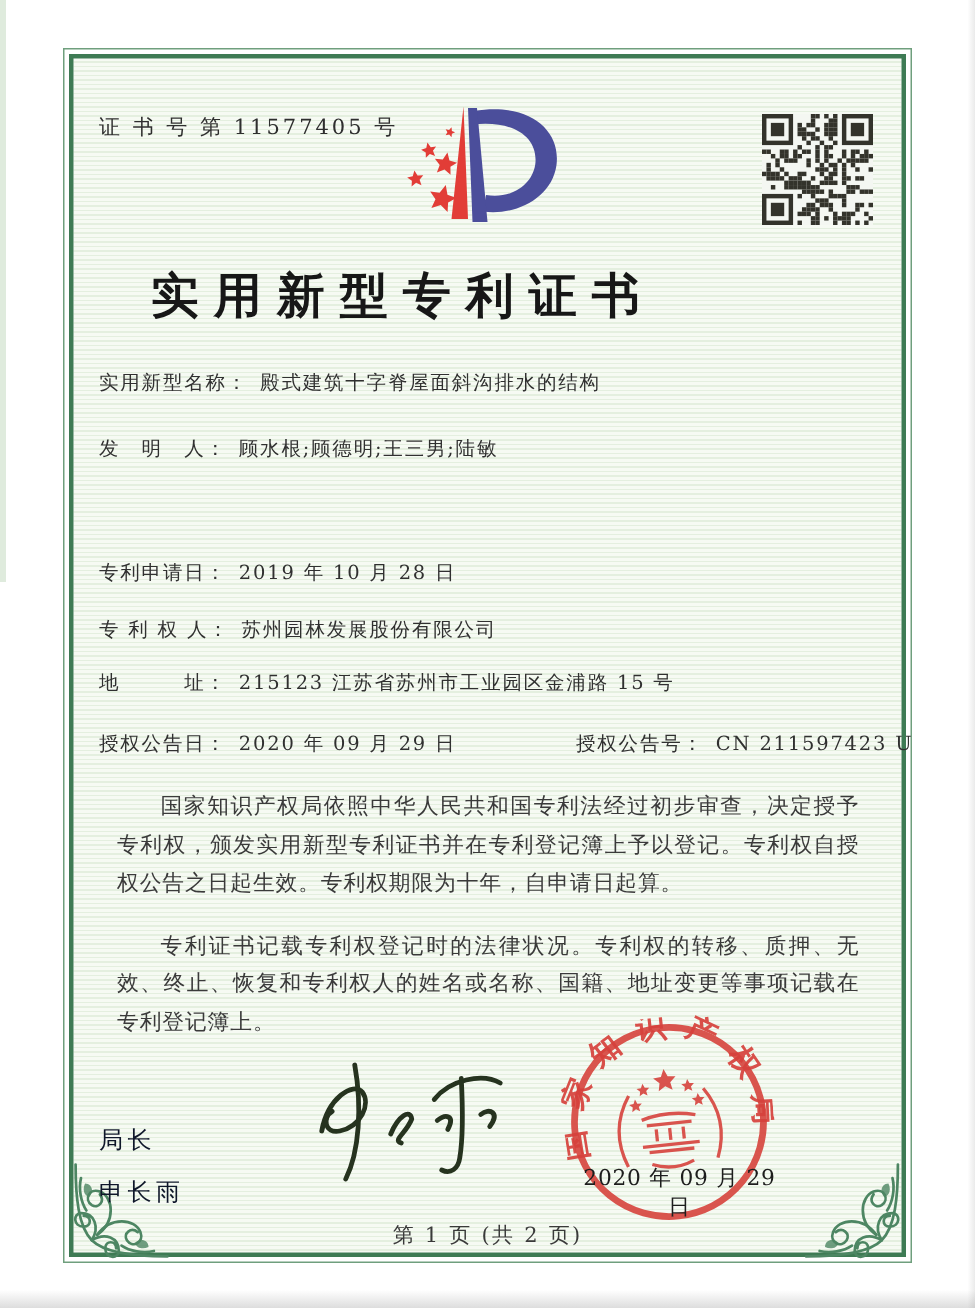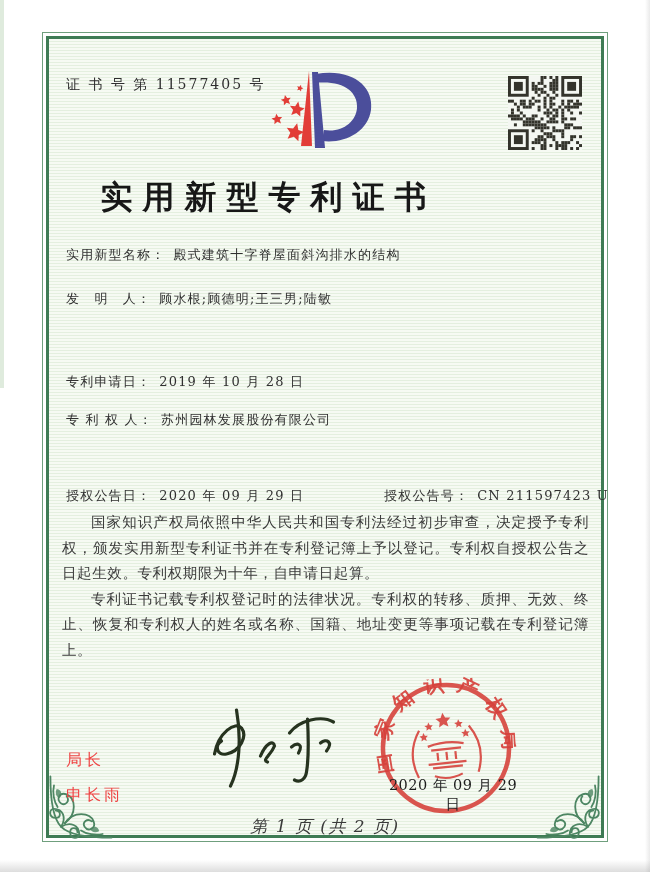--- a/index.html
+++ b/index.html
@@ -37,37 +37,37 @@
     font-size:32px;font-weight:bold;letter-spacing:10px;color:#171717;
   }
 
   .field-row{position:absolute;left:66px;width:520px;font-size:13px;letter-spacing:1.2px;color:#303030;white-space:nowrap;}
   .flabel{display:inline-block;}
   .fvalue{margin-left:8px;}
   .fpair2{position:absolute;left:318px;top:0;}
 
   .paras{position:absolute;left:62px;top:510px;width:527px;}
   .paras p{
-    margin:0;font-size:14.5px;line-height:25.5px;text-indent:2em;
+    margin:16px;font-size:14.5px;line-height:25.5px;text-indent:2em;
     text-align:justify;letter-spacing:0.6px;color:#3a3a3a;
   }
 
-  .officer{position:absolute;left:66px;top:742px;font-size:16px;letter-spacing:3px;line-height:35px;color:#ef4444;}
+  .officer{position:absolute;left:66px;top:742px;font-size:16px;letter-spacing:3px;line-height:35px;color:#0f172a;}
 
   .signature{position:absolute;left:192px;top:698px;width:165px;height:100px;}
 
   .seal{position:absolute;left:376px;top:678px;width:140px;height:140px;transform:rotate(-6deg);}
   .seal-date{
     position:absolute;left:388px;top:776px;width:130px;text-align:center;
     font-size:14.5px;letter-spacing:0.5px;color:#1d1d1d;z-index:5;
   }
 
   .footer{
     position:absolute;left:0;top:815px;width:650px;text-align:center;
-    font-size:17px;letter-spacing:1.5px;color:#3a3a3a;font-style:italic;
+    font-size:14px;letter-spacing:1.5px;color:#3a3a3a;
   }
 
   .flourish{position:absolute;width:72px;height:74px;}
   .flourish-left{left:45px;bottom:28px;transform:scaleX(-1);}
   .flourish-right{right:46px;bottom:28px;}
 </style>
 </head>
 <body>
 
 <div class="page">
@@ -355,20 +355,23 @@
     </div>
     <div class="field-row" style="top:290px">
       <span class="flabel">发　明　人：</span><span class="fvalue">顾水根;顾德明;王三男;陆敏</span>
     </div>
     <div class="field-row" style="top:373px">
       <span class="flabel">专利申请日：</span><span class="fvalue">2019 年 10 月 28 日</span>
     </div>
     <div class="field-row" style="top:411px">
       <span class="flabel">专 利 权 人：</span><span class="fvalue">苏州园林发展股份有限公司</span>
     </div>
+    <div class="field-row" style="top:446px">
+      <span class="flabel">地　　　址：</span><span class="fvalue">215123 江苏省苏州市工业园区金浦路 15 号</span>
+    </div>
     <div class="field-row" style="top:487px">
       <span class="flabel">授权公告日：</span><span class="fvalue">2020 年 09 月 29 日</span>
       <span class="fpair2">
         <span class="flabel">授权公告号：</span><span class="fvalue">CN 211597423 U</span>
       </span>
     </div>
 
     <div class="paras">
       <p>国家知识产权局依照中华人民共和国专利法经过初步审查，决定授予专利权，颁发实用新型专利证书并在专利登记簿上予以登记。专利权自授权公告之日起生效。专利权期限为十年，自申请日起算。</p>
       <p>专利证书记载专利权登记时的法律状况。专利权的转移、质押、无效、终止、恢复和专利权人的姓名或名称、国籍、地址变更等事项记载在专利登记簿上。</p>

